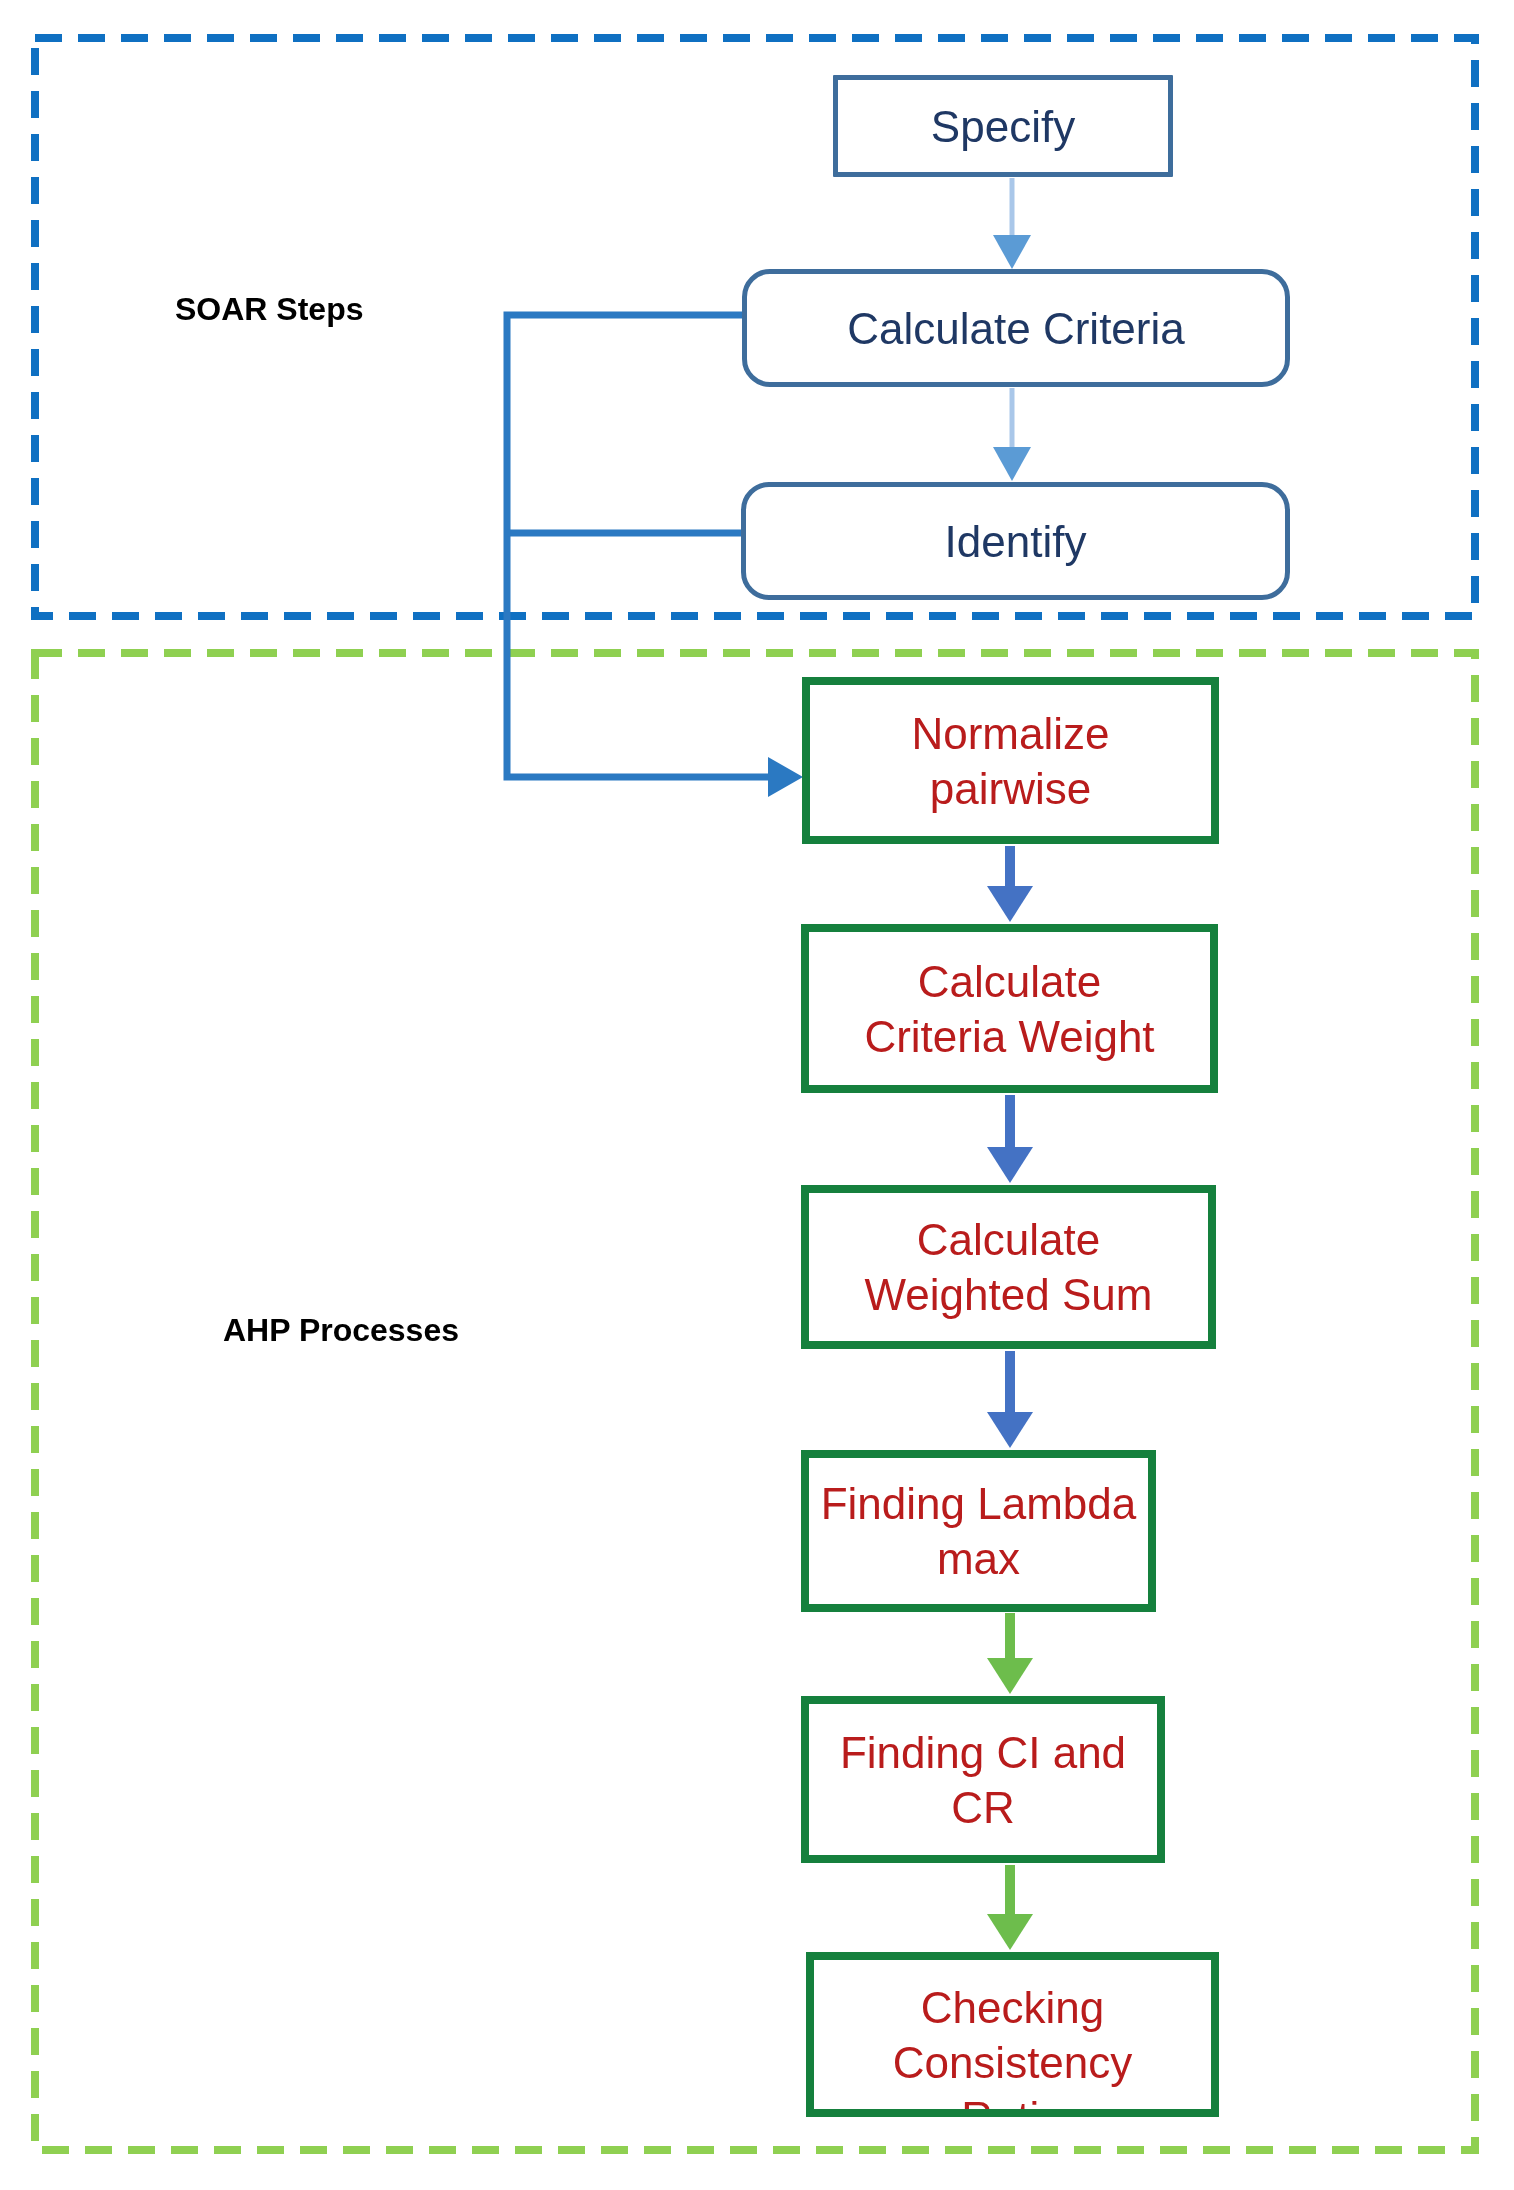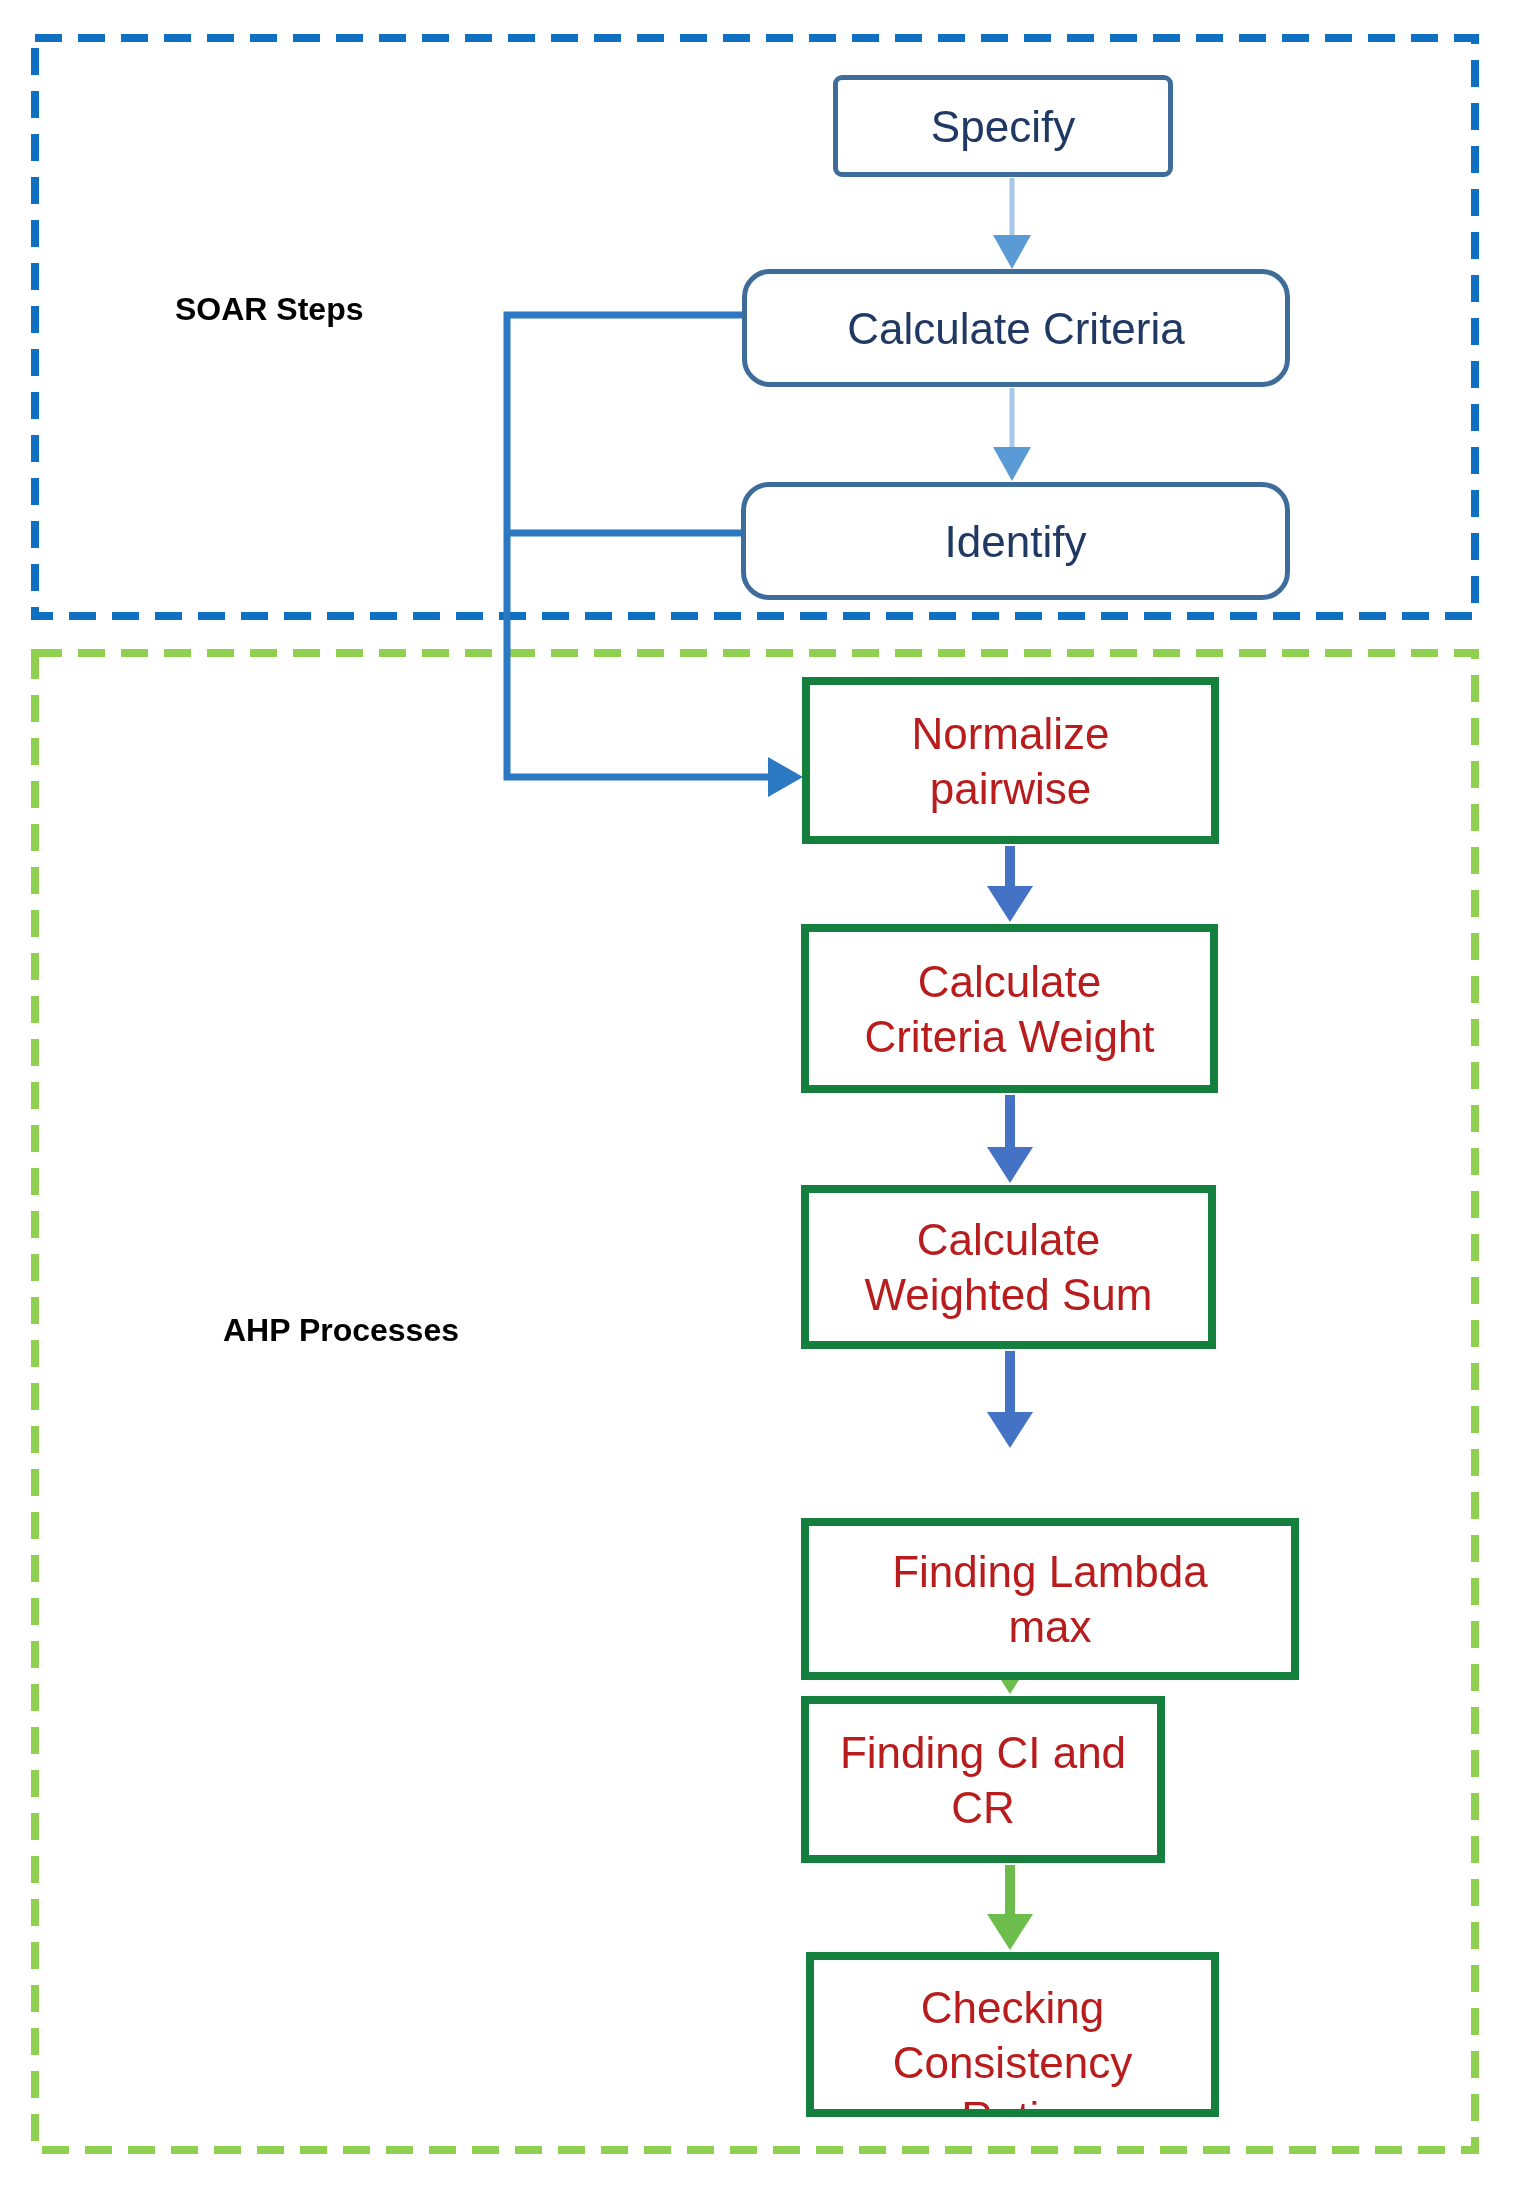--- a/index.html
+++ b/index.html
@@ -15,21 +15,21 @@
     position:absolute;
     box-sizing:border-box;
     display:flex;align-items:center;justify-content:center;
     text-align:center;
     background:#ffffff;
     white-space:pre-line;
     line-height:1.25;
     font-size:44px;
   }
   .node-blue-rect{
-    border:5px solid #3e6d9c;border-radius:9px;color:#1f3864;
+    border:5px solid #3e6d9c;border-radius:1px;color:#1f3864;
   }
   .node-blue-round{
     border:5px solid #3e6d9c;border-radius:28px;color:#1f3864;
   }
   .node-green{
     border:8px solid #15803d;color:#b91c1c;
   }
   .section-label{
     position:absolute;
     font-weight:bold;color:#000000;font-size:32px;
@@ -37,21 +37,21 @@
   }
   
   #lbl-soar{left:175px;top:291px;}
   #lbl-ahp{left:211px;top:1312px;margin-left:12px;}
   #n-specify{left:833px;top:75px;width:340px;height:102px;}
   #n-identify{left:742px;top:269px;width:548px;height:118px;}
   #n-determine{left:741px;top:482px;width:549px;height:118px;}
   #n-normalize{left:802px;top:677px;width:417px;height:167px;}
   #n-criteria-weight{left:801px;top:924px;width:417px;height:169px;}
   #n-weighted-sum{left:801px;top:1185px;width:415px;height:164px;}
-  #n-lambda{left:801px;top:1518px;width:498px;height:162px;text-align:center;}
+  #n-lambda{left:801px;top:1450px;width:355px;height:162px;text-align:center;}
   #n-ci-cr{left:801px;top:1696px;width:364px;height:167px;}
   #n-checking{
     left:798px;top:1952px;width:413px;height:165px;
     align-items:flex-start;justify-content:center;
     padding-top:20px;overflow:hidden;margin-left:8px;
   }
 </style>
 </head>
 <body>
 

